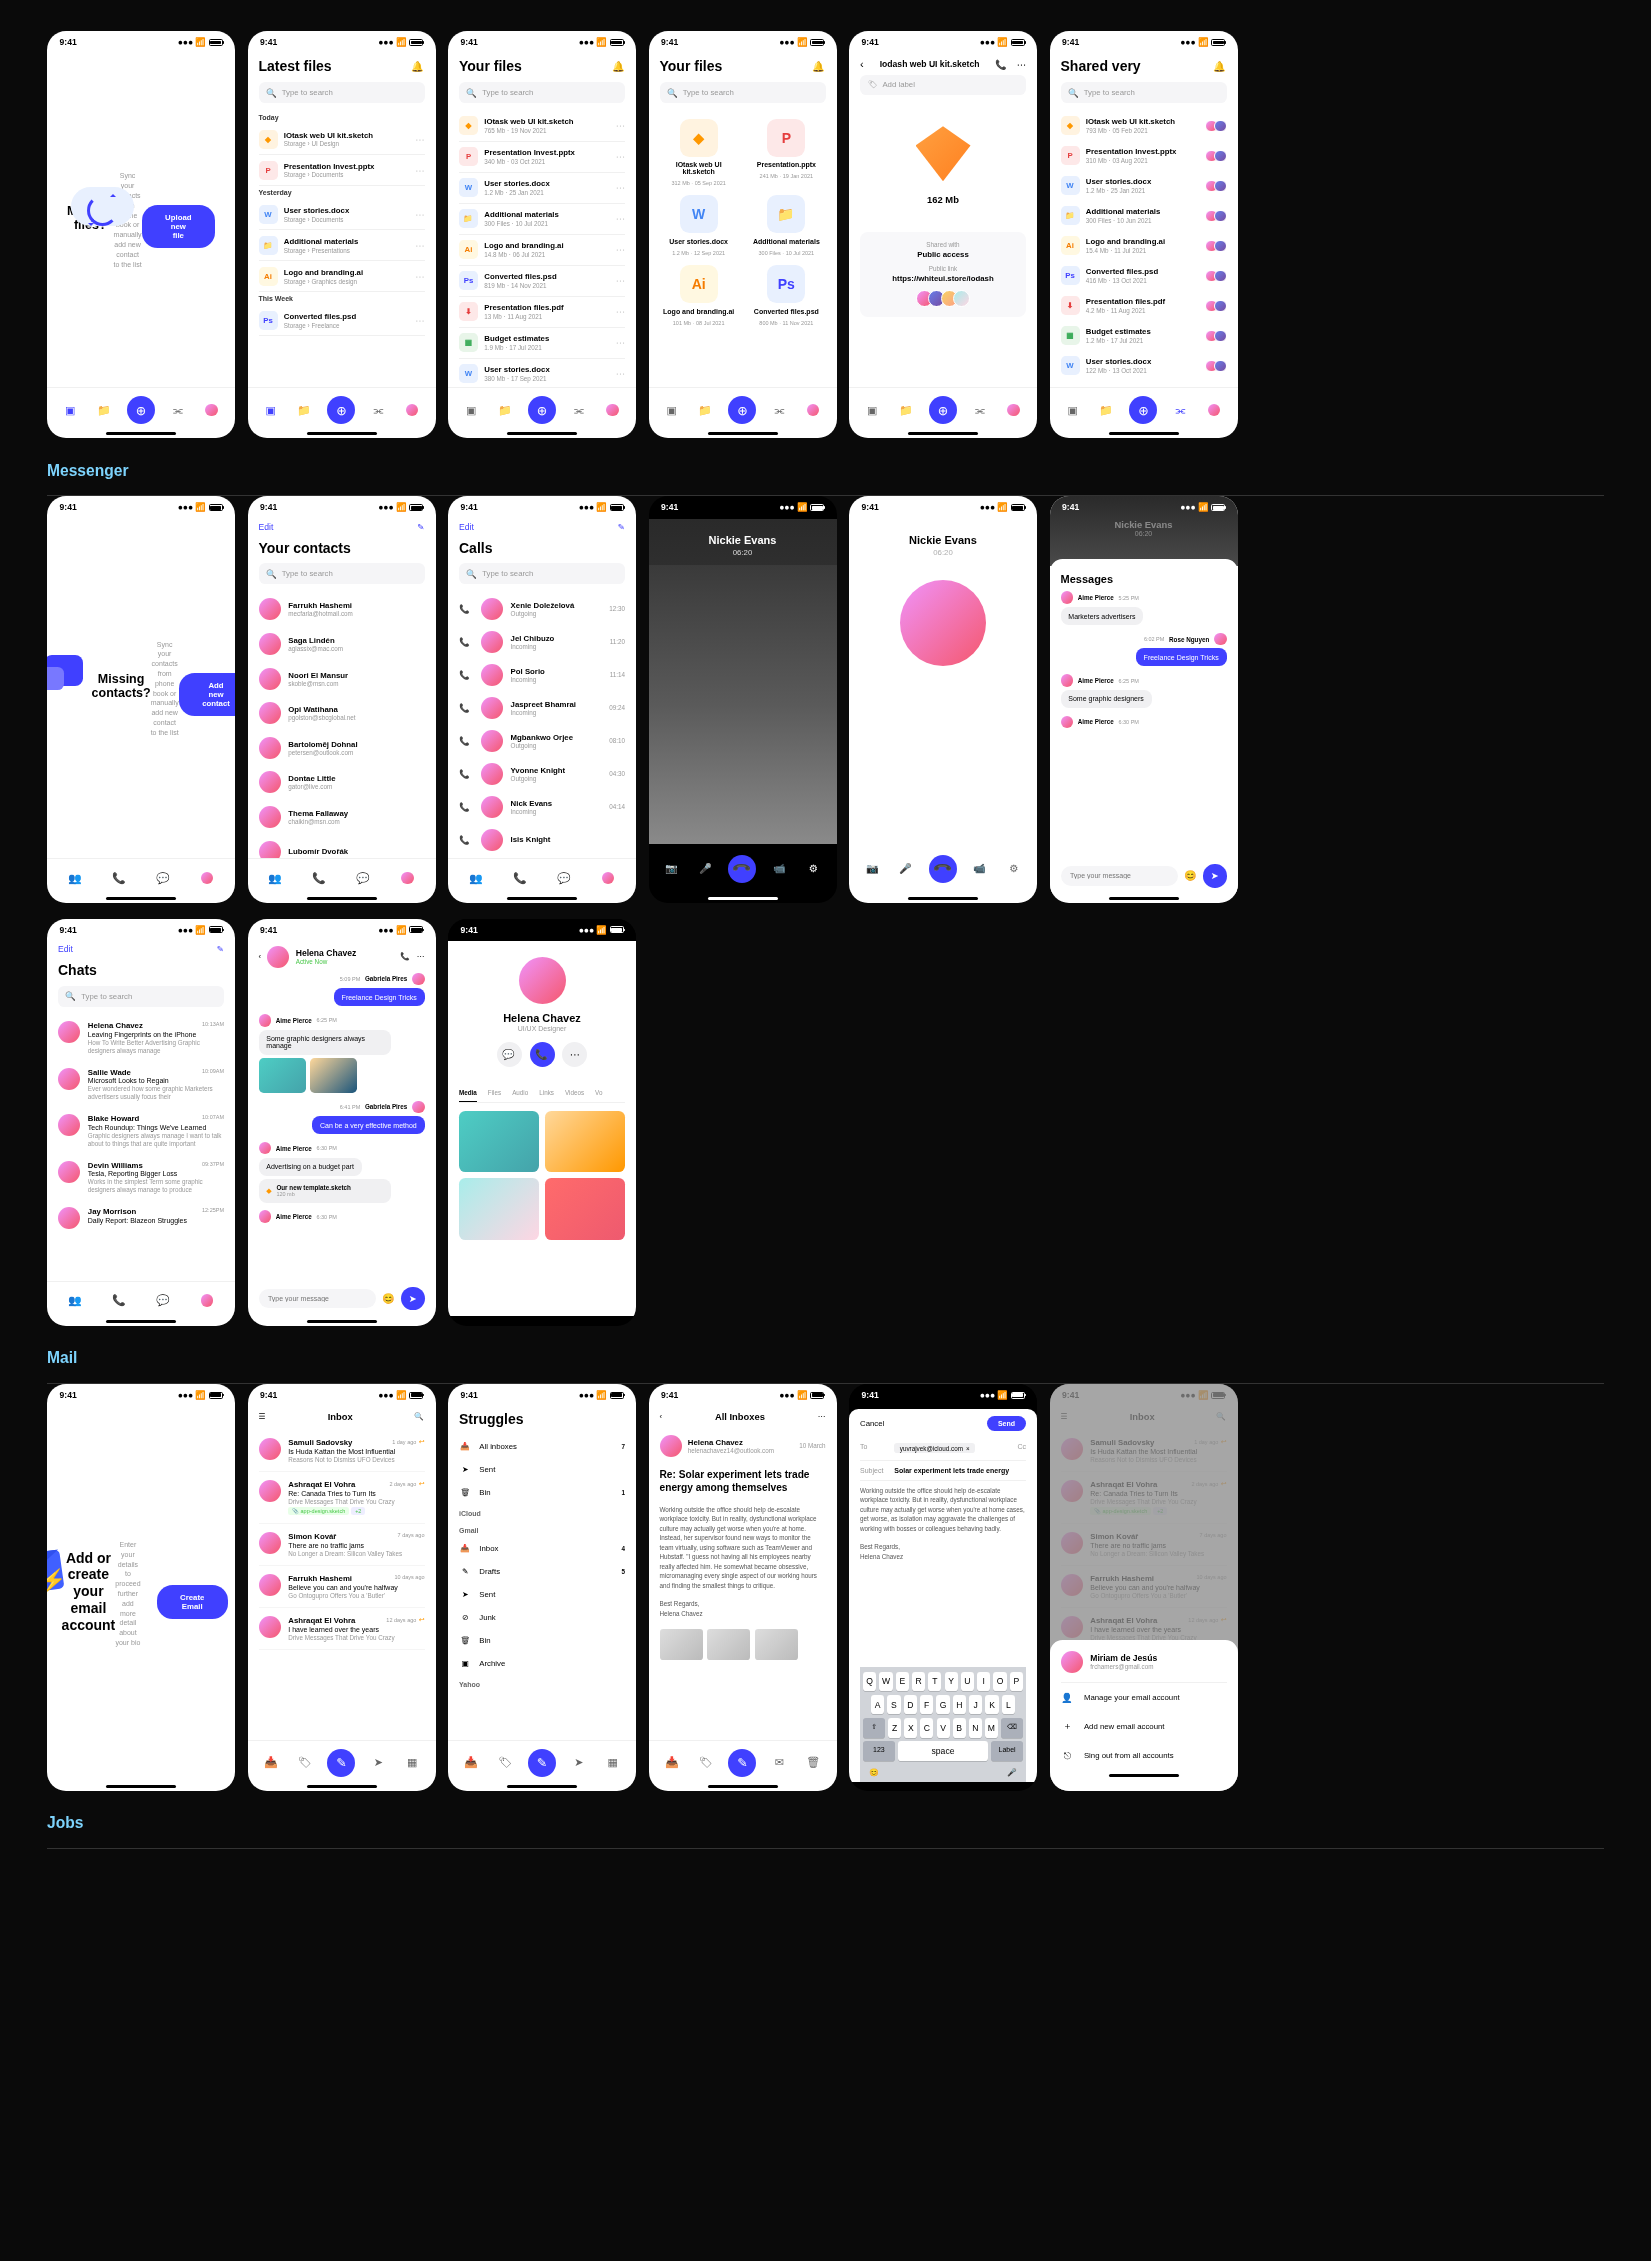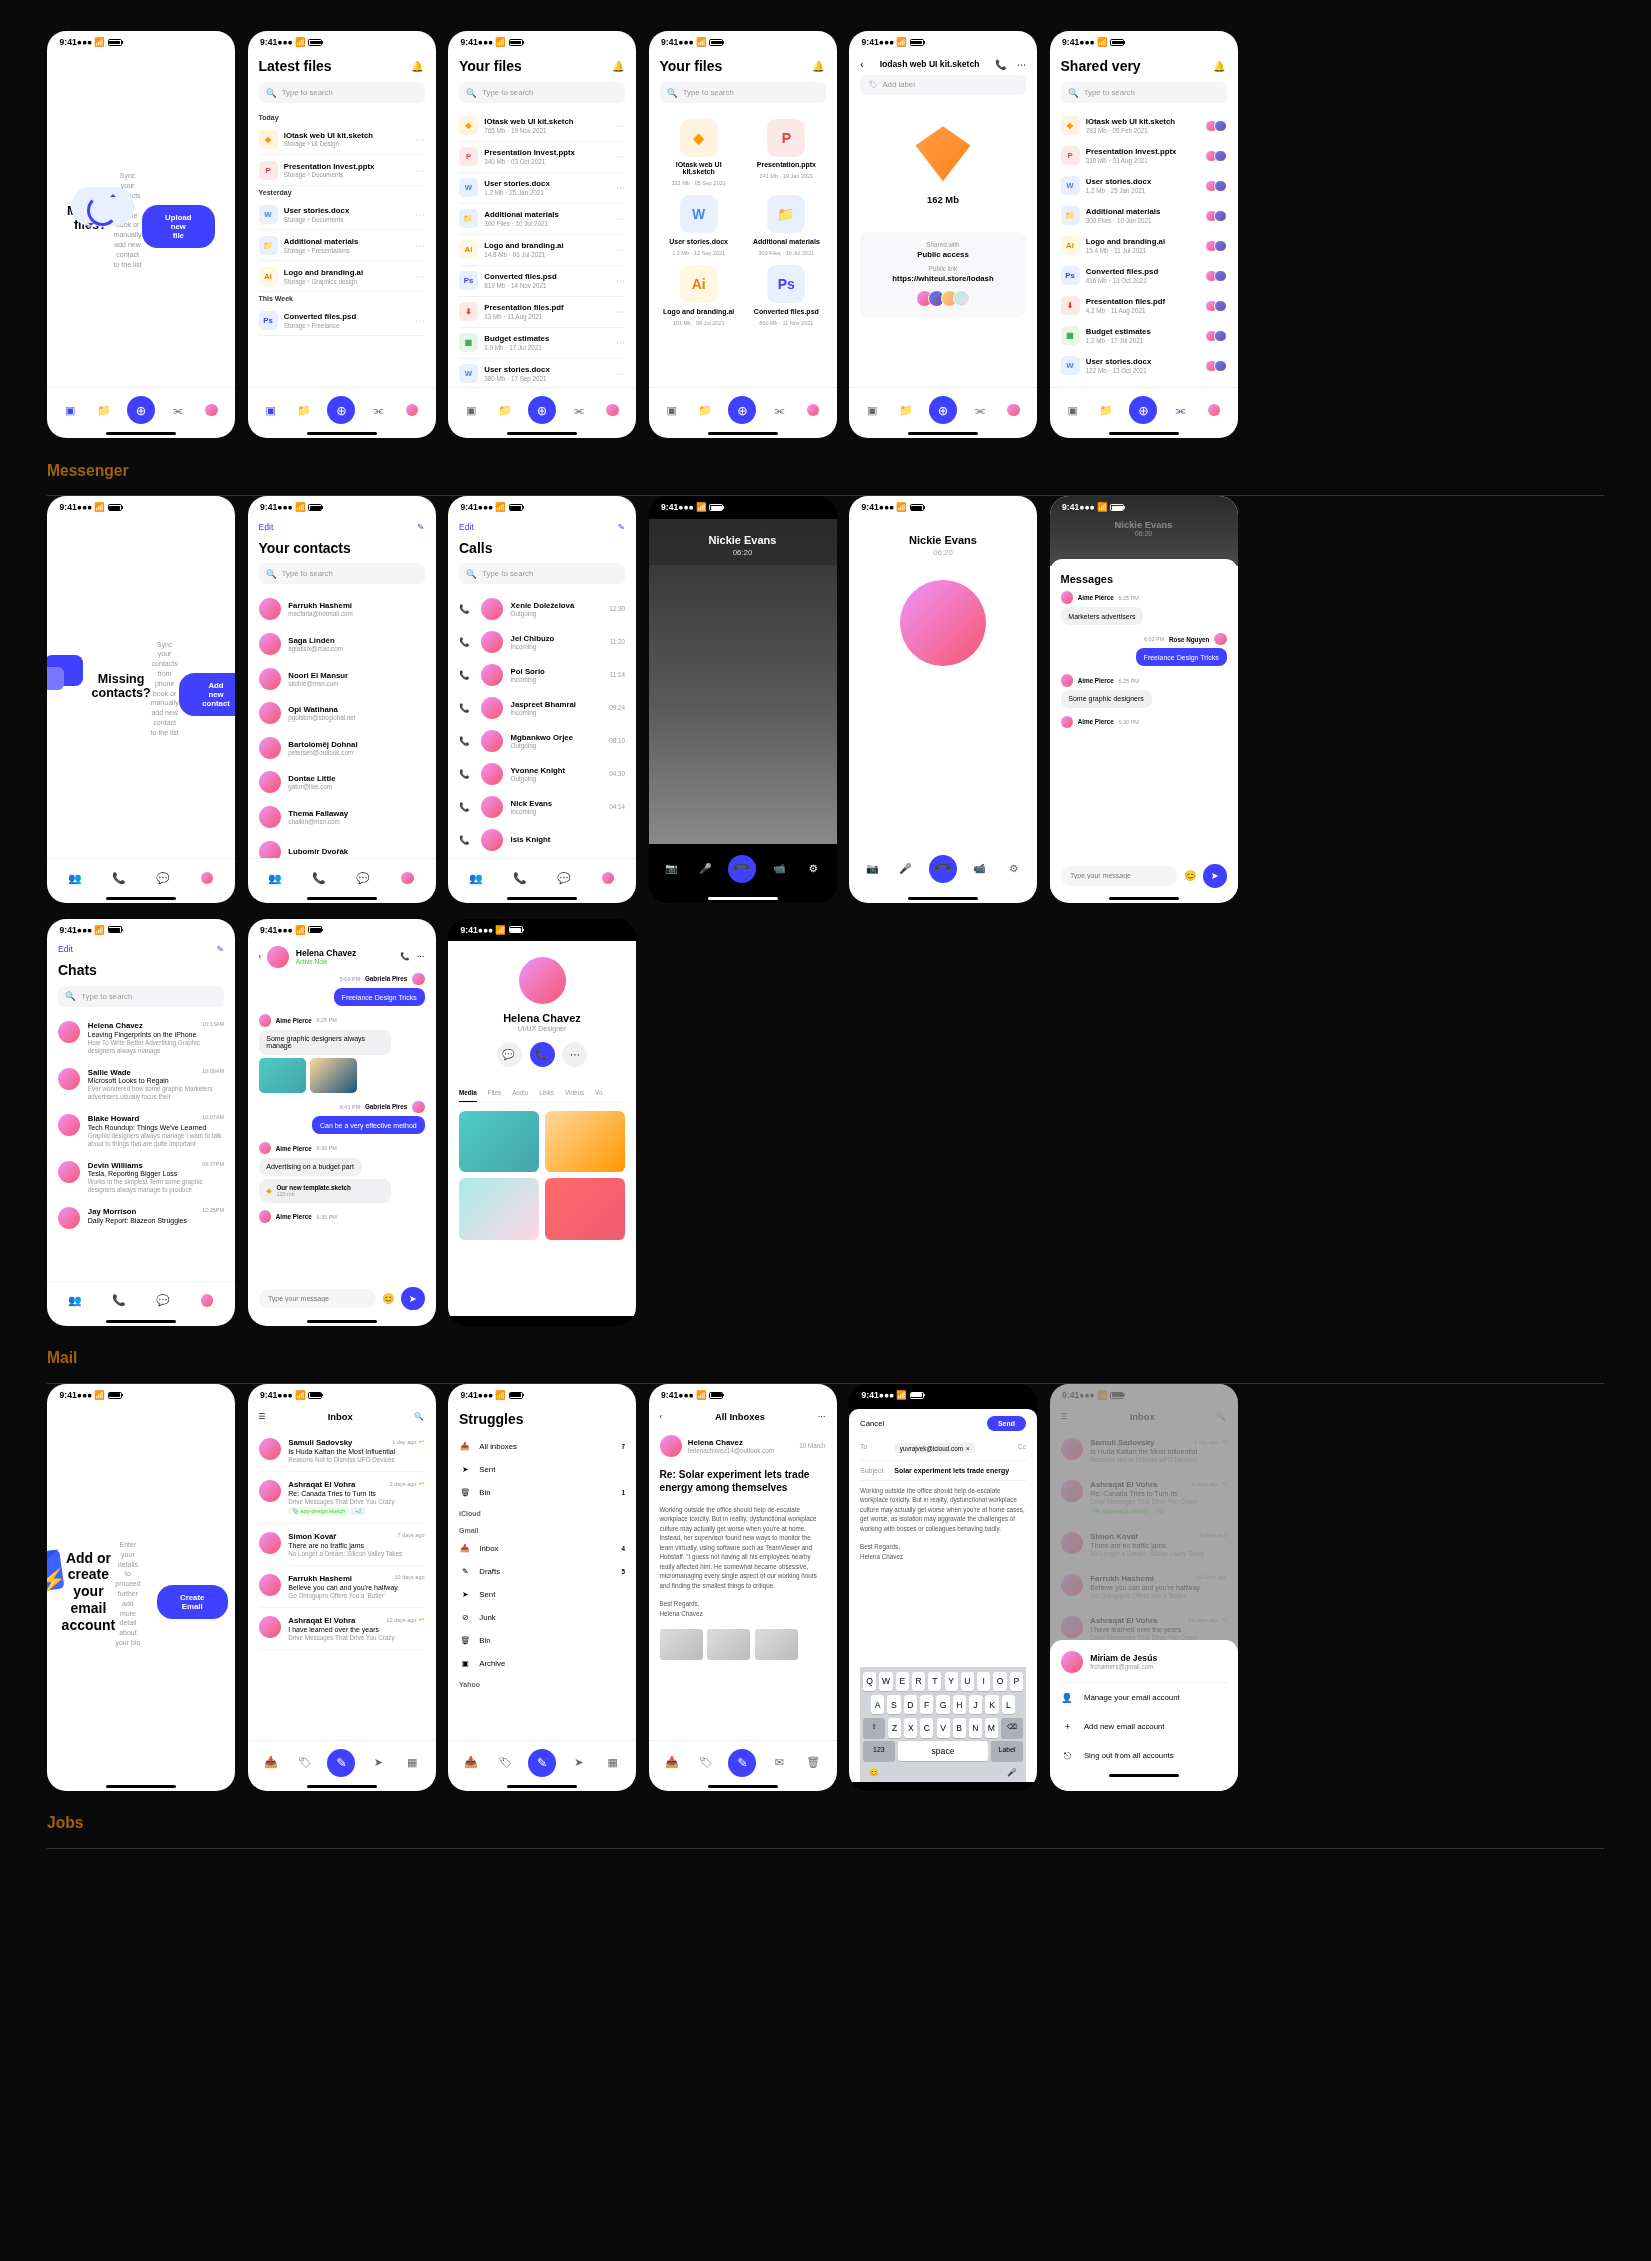--- a/index.html
+++ b/index.html
@@ -1,21 +1,21 @@
 <!DOCTYPE html>
 <html style="font-size:12.5px"><head>
 <meta charset="utf-8">
 <style>
 *{margin:0;padding:0;box-sizing:border-box;font-family:-apple-system,BlinkMacSystemFont,sans-serif}
 body{background:#0a0a0a;padding:31px 47px;min-height:100vh}
-.section-title{color:#a16207;font-size:15.6px;font-weight:600;margin:23.5px 0 15.6px}
+.section-title{color:#7dd3fc;font-size:15.6px;font-weight:600;margin:23.5px 0 15.6px}
 .row{display:flex;gap:12.5px;flex-wrap:wrap;margin-bottom:15.6px}
 .phone{width:188px;height:407px;background:#fff;border-radius:19px;overflow:hidden;position:relative;display:flex;flex-direction:column;font-size:7.8px}
 .phone.dark{background:#000;color:#fff}
-.status-bar{display:flex;align-items:center;padding:6.3px 12.5px;font-size:8.6px;font-weight:600}
+.status-bar{display:flex;justify-content:space-between;align-items:center;padding:6.3px 12.5px;font-size:8.6px;font-weight:600}
 .status-bar .right{display:flex;gap:2.3px;align-items:center}
 .battery{width:14px;height:7px;border:0.8px solid currentColor;border-radius:1.6px;position:relative}
 .battery::after{content:"";position:absolute;right:-2.3px;top:1.6px;width:1.6px;height:2.3px;background:currentColor;border-radius:0 0.8px 0.8px 0}
 .battery::before{content:"";position:absolute;left:0.8px;top:0.8px;width:11px;height:3.9px;background:currentColor;border-radius:0.8px}
 .content{flex:1;overflow:hidden;display:flex;flex-direction:column;padding:0 11px}
 .header{font-size:14px;font-weight:700;padding:4.7px 0 7.8px}
 .header-row{display:flex;justify-content:space-between;align-items:center;padding:4.7px 0 7.8px}
 .header-row .title{font-size:14px;font-weight:700}
 .bell{color:#4040ff;font-size:10.2px}
 .edit-link{color:#4040ff;font-size:8.6px;font-weight:500}

